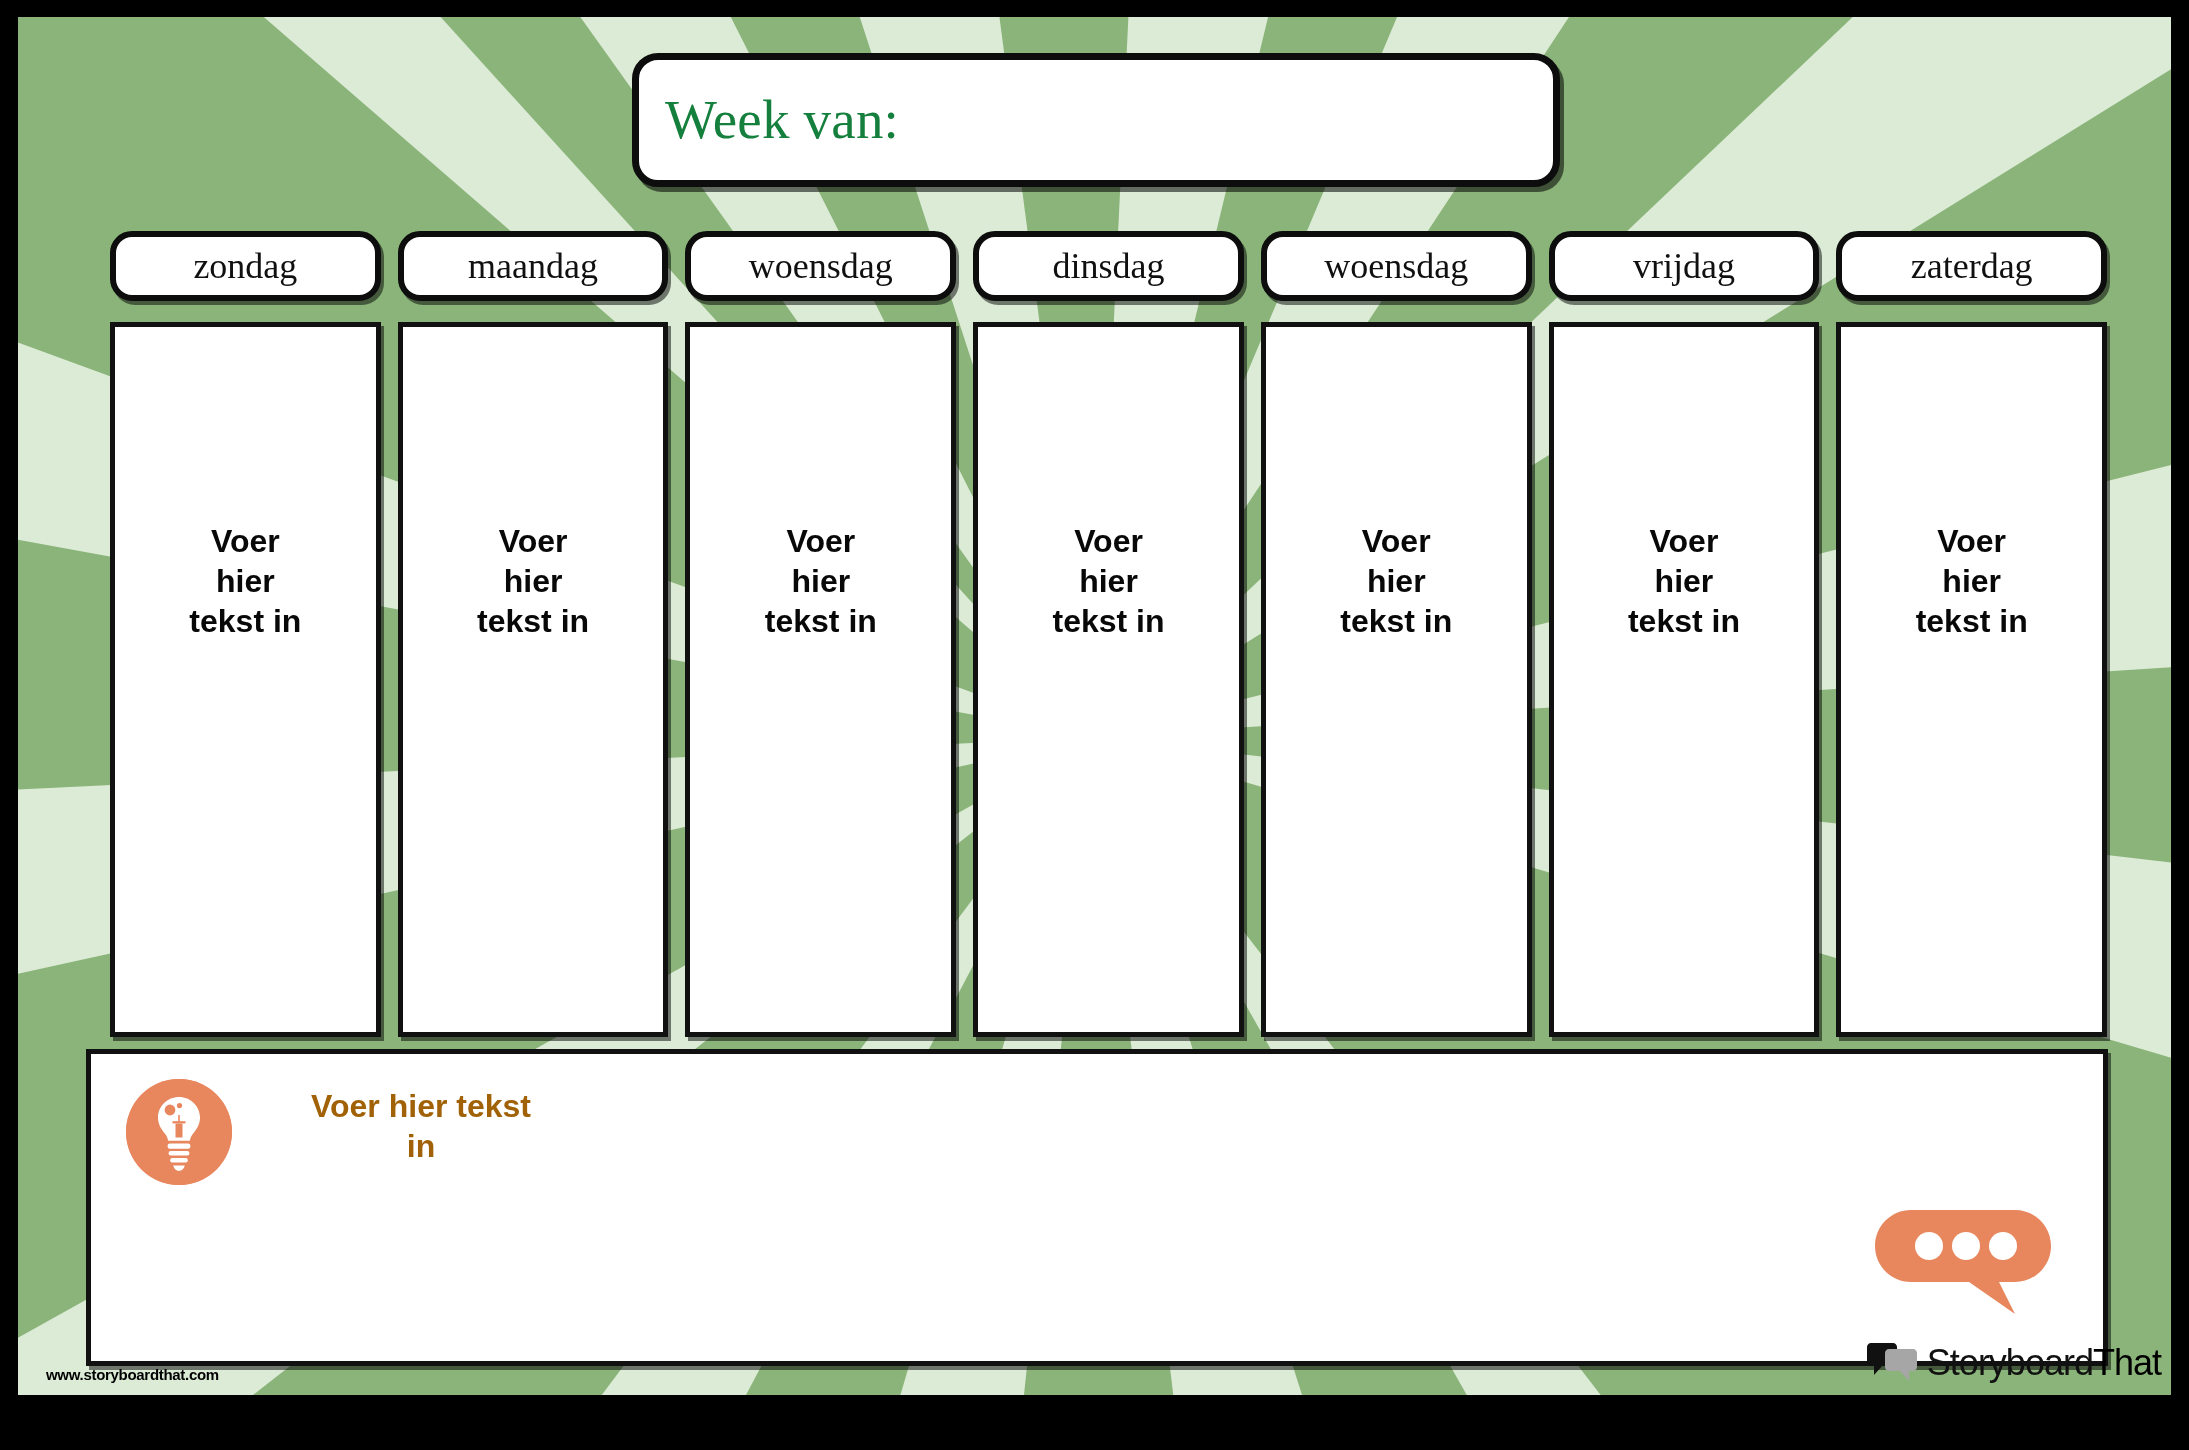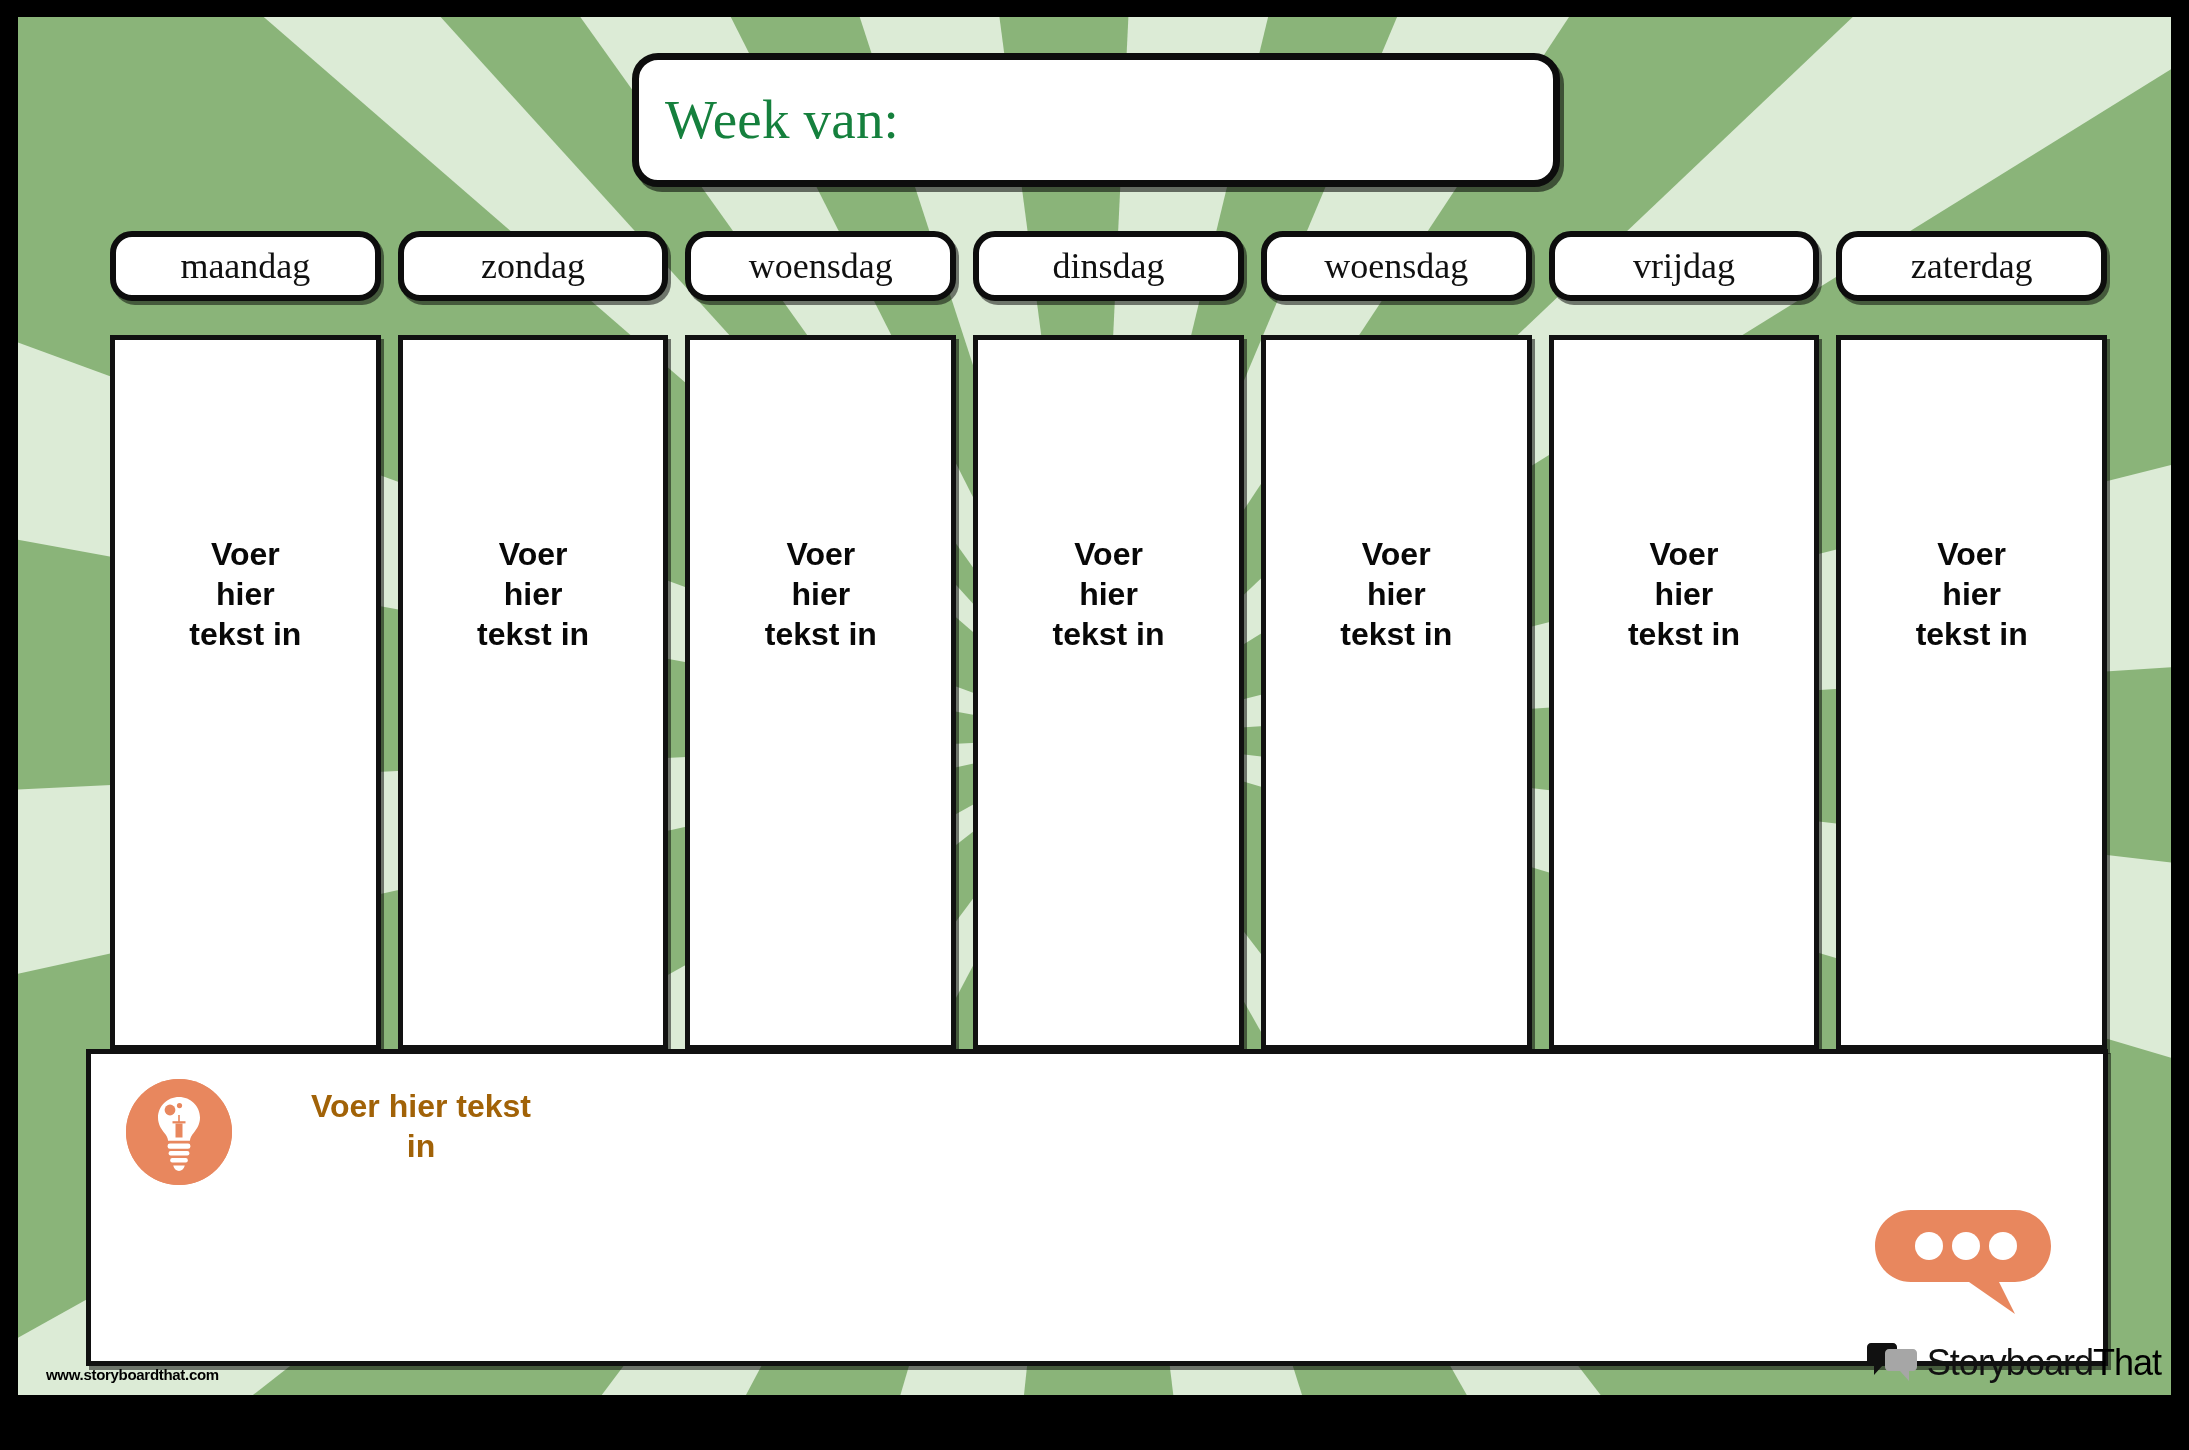--- a/index.html
+++ b/index.html
@@ -82,21 +82,21 @@
     font-family: "Liberation Serif", serif;
     font-size: 36px;
     color: #101010;
     line-height: 1;
   }
 
   
   .cols-row {
     position: absolute;
     left: 92px;
-    top: 318px;
+    top: 305px;
     width: 1997px;
     height: 715px;
     display: flex;
     gap: 17px;
   }
   .day-col {
     flex: 1 1 0;
     background: #ffffff;
     border: 5px solid #111111;
     box-shadow: 3px 4px 0 rgba(0,0,0,0.5);
@@ -224,24 +224,24 @@
         </g>
       </svg>
     </div>
 
     <div class="title-card">
       <div class="title-text">Week van:</div>
     </div>
 
     <div class="days-row">
       <div class="day-pill">
+        <span>zondag</span>
+      </div>
+      <div class="day-pill">
         <span>maandag</span>
-      </div>
-      <div class="day-pill">
-        <span>zondag</span>
       </div>
       <div class="day-pill">
         <span>woensdag</span>
       </div>
       <div class="day-pill">
         <span>dinsdag</span>
       </div>
       <div class="day-pill">
         <span>woensdag</span>
       </div>

